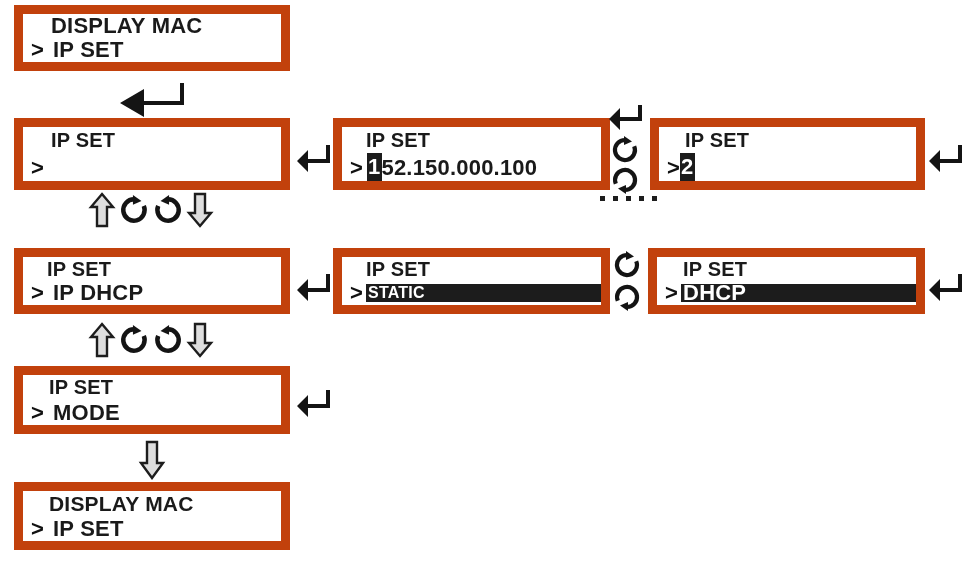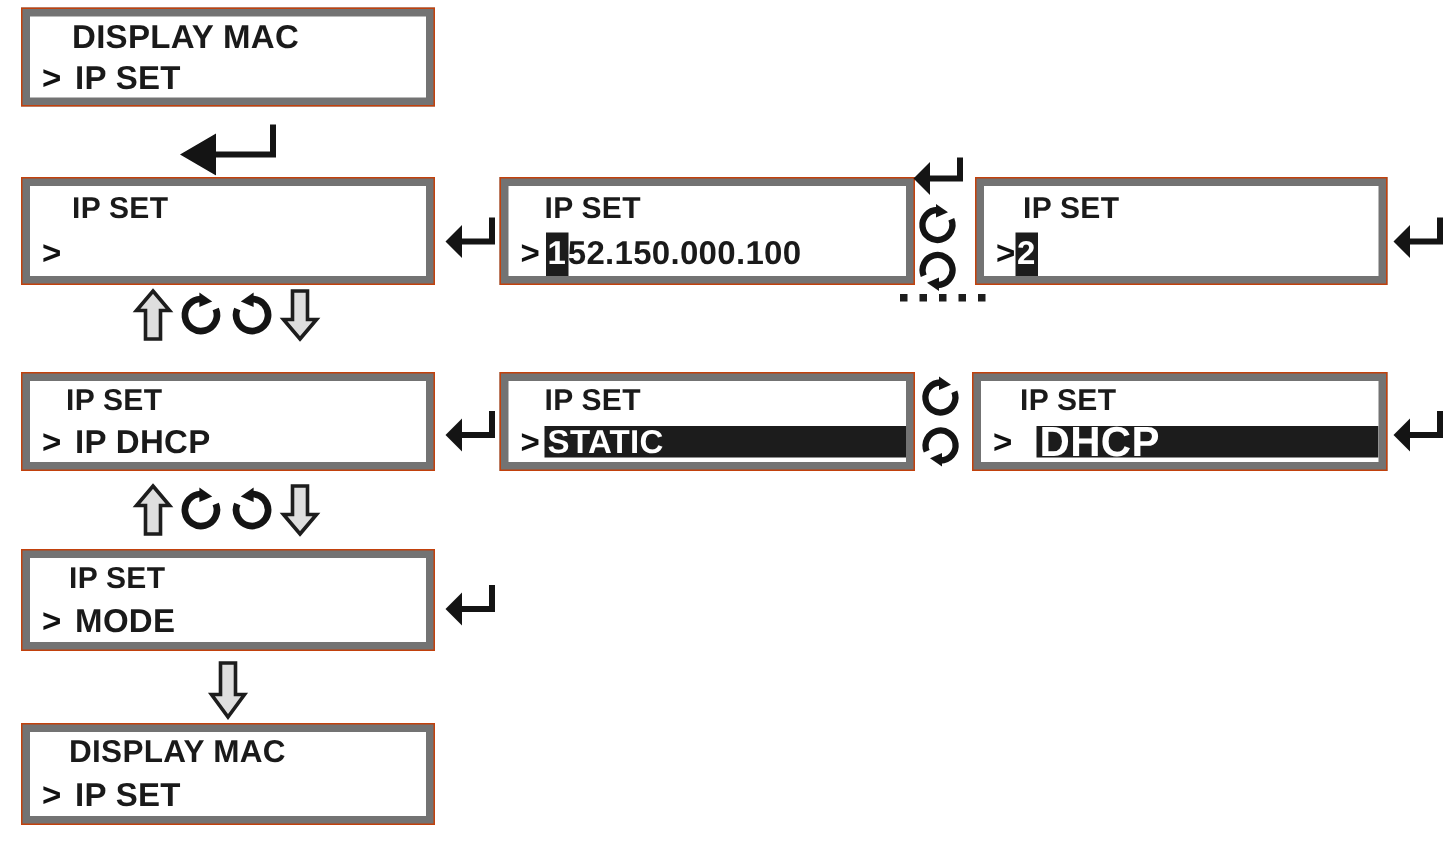--- a/index.html
+++ b/index.html
@@ -19,22 +19,22 @@
     left: 0;
     top: 0;
     width: 967px;
     height: 569px;
   }
 
   
   .lcd {
     position: absolute;
     box-sizing: border-box;
-    background: #737373;
-    border: 1px solid #c2410c;
+    background: #c2410c;
+    border: 4px solid #c2410c;
     padding: 5px;
   }
   .lcd-inner {
     width: 100%;
     height: 100%;
     box-sizing: border-box;
     background: #ffffff;
     position: relative;
     overflow: hidden;
   }
@@ -245,21 +245,21 @@
     </svg>
   </span>
 
   <div class="lcd" style="left:333px; top:248px; width:277px; height:66px;">
     <div class="lcd-inner">
       <div class="lcd-line l1" style="font-size:20px; padding-left:24px;">
         <span class="lcd-text">IP SET</span>
       </div>
       <div class="lcd-line l2 row-pad" style="font-size:22px;">
         <span class="caret">&gt;</span>
-        <span class="invert-bar" style="margin-left:3px; font-size:22px;">STATIC</span>
+        <span class="invert-bar" style="margin-left:3px; font-size:16px;">STATIC</span>
       </div>
     </div>
   </div>
 
   <span class="icon-wrap" style="left:612px; top:250px;">
     <svg width="30" height="30" viewBox="0 0 30 30">
       <path d="M15 5 A10 10 0 1 0 24.2 11.2" fill="none" stroke="#141414" stroke-width="4.2"></path>
       <path d="M14 1 L14 10 L22 6.5 Z" fill="#141414"></path>
     </svg>
   </span>
@@ -270,21 +270,21 @@
     </svg>
   </span>
 
   <div class="lcd" style="left:648px; top:248px; width:277px; height:66px;">
     <div class="lcd-inner">
       <div class="lcd-line l1" style="font-size:20px; padding-left:26px;">
         <span class="lcd-text">IP SET</span>
       </div>
       <div class="lcd-line l2 row-pad" style="font-size:22px;">
         <span class="caret">&gt;</span>
-        <span class="invert-bar" style="margin-left:16px; font-size:28px;">DHCP</span>
+        <span class="invert-bar" style="margin-left:3px; font-size:22px;">DHCP</span>
       </div>
     </div>
   </div>
 
   <span class="icon-wrap" style="left:928px; top:272px;">
     <svg width="38" height="34" viewBox="0 0 38 34">
       <path d="M30 2 L30 16 L12 16 L12 7 L1 18 L12 29 L12 20 L34 20 L34 2 Z" fill="#141414"></path>
     </svg>
   </span>
 

